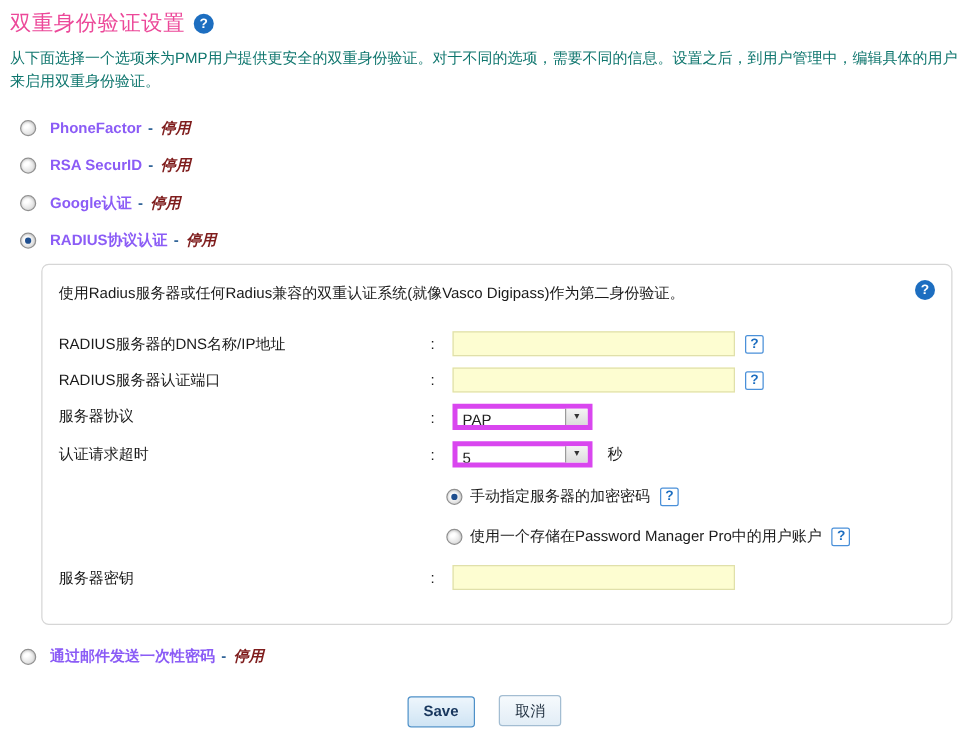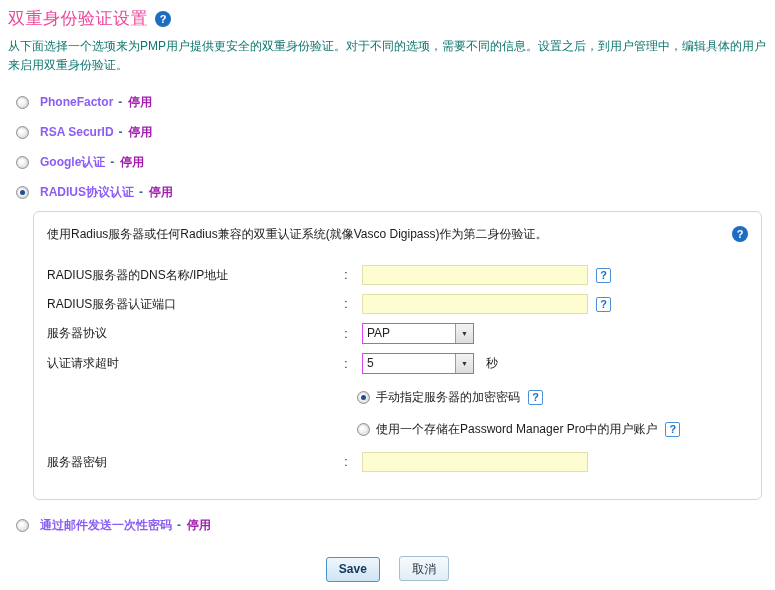--- a/index.html
+++ b/index.html
@@ -30,52 +30,52 @@
     background: radial-gradient(circle at 35% 30%, #ffffff 20%, #d9d9d9 85%);
     box-shadow: inset 0 1px 2px rgba(0,0,0,0.18);
     margin-right: 11px; flex: 0 0 auto; cursor: pointer;
     display: inline-flex; align-items: center; justify-content: center;
   }
   .radio.selected::after {
     content: ""; width: 5px; height: 5px; border-radius: 50%; background: #1f4f8f;
   }
   .option-label { color: #8b5cf6; font-weight: bold; cursor: pointer; }
   .option-dash { margin: 0 6px 0 5px; color: #336699; font-weight: bold; }
-  .option-status { color: #a21caf; font-weight: bold; }
+  .option-status { color: #7f1d1d; font-weight: bold; font-style: italic; }
 
   .radius-panel {
     margin: 4px 0 10px 25px;
     width: 729px;
     border: 1px solid #d6d6d6; border-radius: 6px;
     background: #fff;
     padding: 12px 13px 18px 13px;
     position: relative;
   }
-  .panel-desc-row { display: flex; justify-content: space-between; align-items: center; }
+  .panel-desc-row { display: flex; justify-content: space-between; align-items: flex-start; }
   .panel-desc { color: #1a1a1a; padding-top: 2px; }
 
   .form-area { margin-top: 22px; }
   .form-row { display: flex; align-items: center; margin-bottom: 9px; min-height: 20px; }
   .form-label { width: 283px; color: #1a1a1a; }
   .form-colon { width: 32px; text-align: center; color: #1a1a1a; }
   .yellow-input {
     width: 226px; height: 20px;
     background: #fdfdd1; border: 1px solid #e0e0aa;
     padding: 0 4px; font-family: inherit; font-size: 12px; color: #333;
     outline: none;
   }
   .help-square {
     width: 15px; height: 15px; border: 1px solid #4a90d9; border-radius: 2px;
     background: #fff; color: #1d6ec0; font-size: 11px; font-weight: bold;
     display: inline-flex; align-items: center; justify-content: center;
     margin-left: 8px; cursor: pointer; flex: 0 0 auto;
   }
   .fake-select {
     width: 112px; height: 21px;
-    border: 1px solid #d946ef; background: #fff;
+    border: 4px solid #d946ef; background: #fff;
     display: inline-flex; align-items: stretch; cursor: pointer;
   }
   .select-value { flex: 1 1 auto; padding: 2px 4px; color: #222; overflow: hidden; white-space: nowrap; }
   .select-arrow {
     width: 18px; flex: 0 0 auto;
     background: linear-gradient(#f4f4f4, #dcdcdc);
     border-left: 1px solid #9a9a9a;
     display: flex; align-items: center; justify-content: center;
   }
   .select-arrow span { font-size: 7px; color: #333; }

